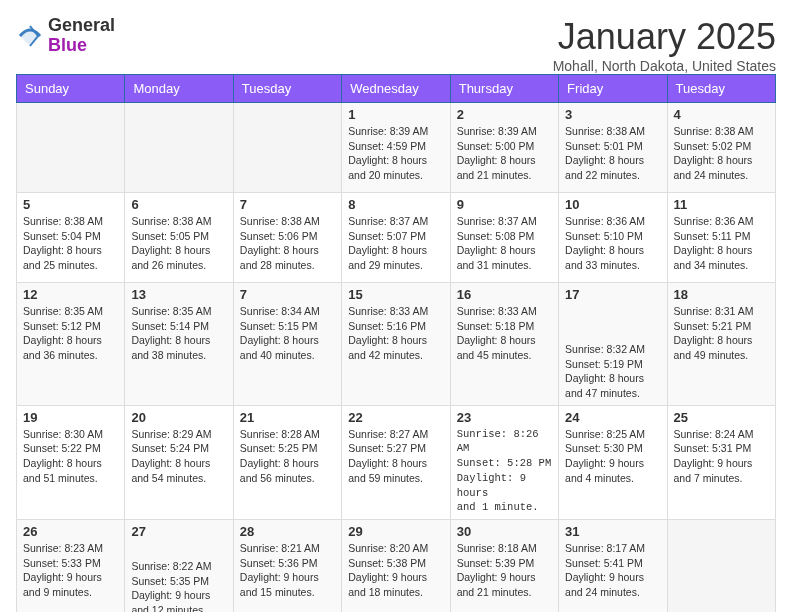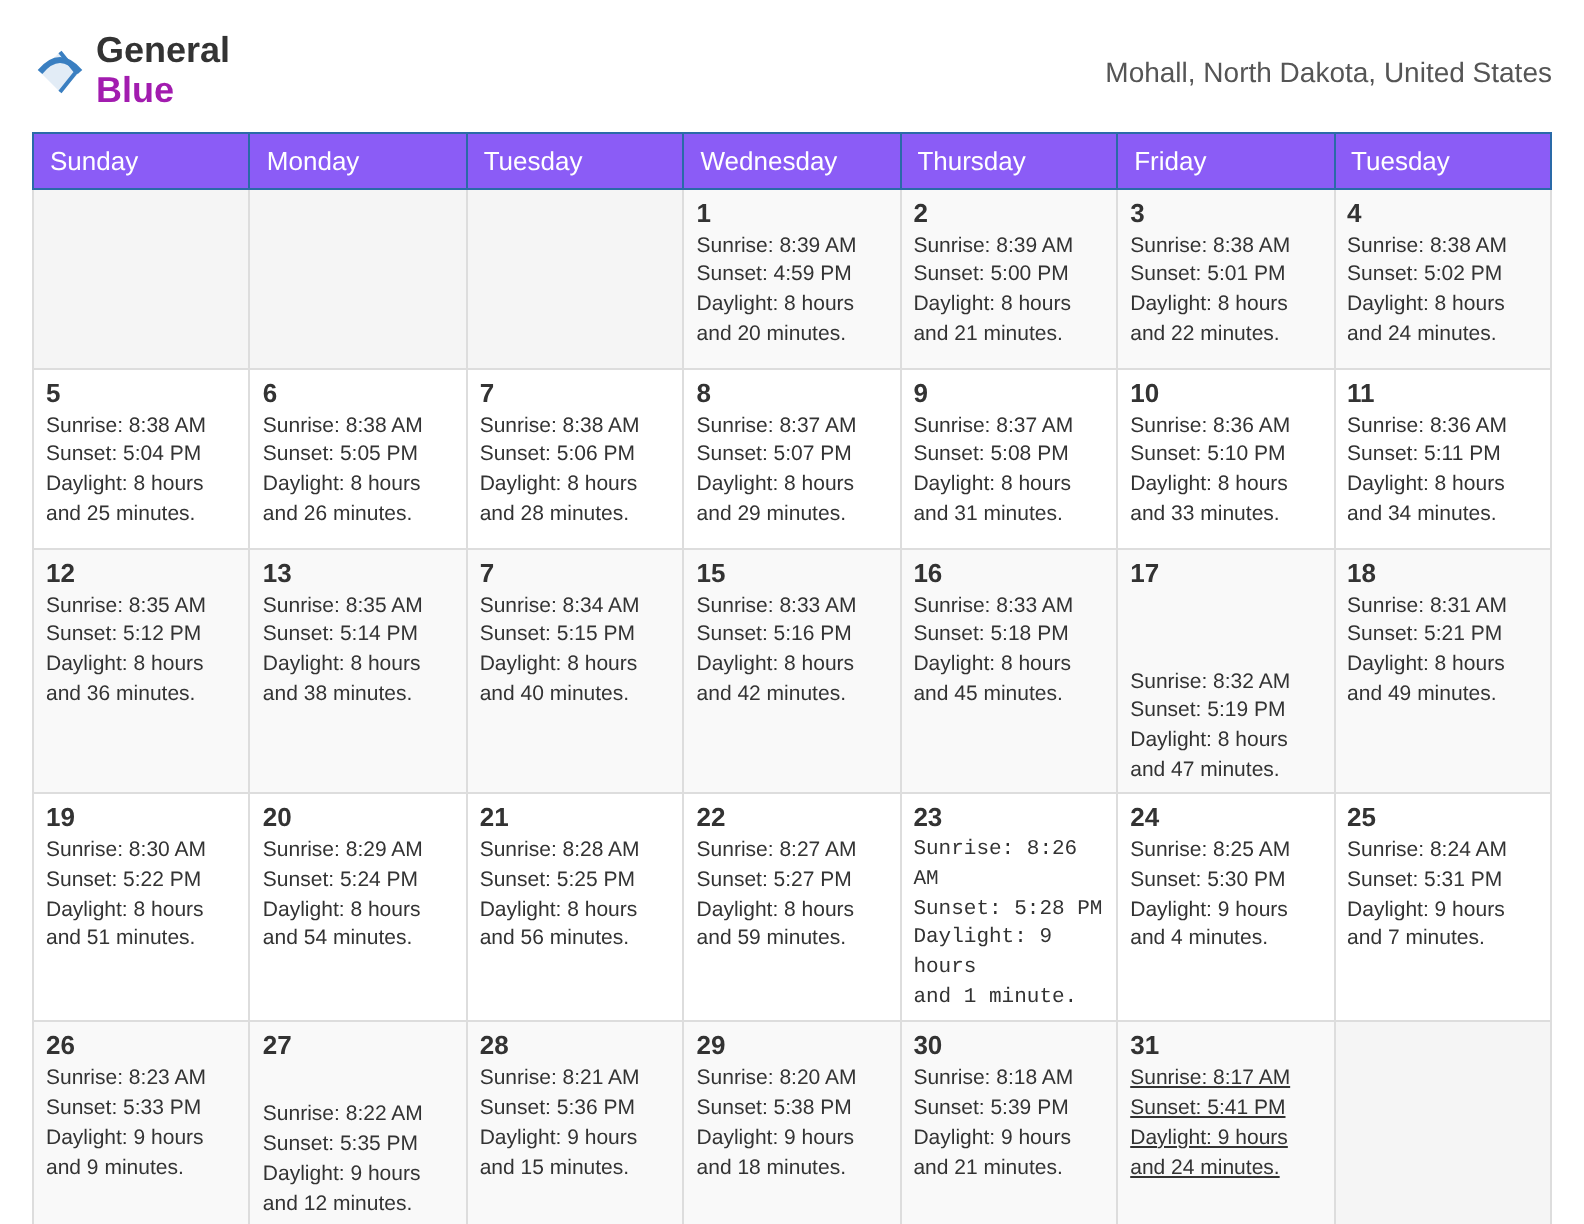--- a/index.html
+++ b/index.html
@@ -5,23 +5,22 @@
     * { box-sizing: border-box; margin: 0; padding: 0; }
     body {
       font-family: Arial, sans-serif;
       background: #fff;
       width: 792px;
       min-height: 612px;
       padding: 16px;
     }
     .header {
       display: flex;
-      align-items: center;
+      align-items: flex-start;
       justify-content: space-between;
-      margin-bottom: 10px;
     }
     .logo {
       display: flex;
       align-items: center;
     }
     .logo-text {
       display: flex;
       flex-direction: column;
       line-height: 1.1;
     }
@@ -107,20 +106,21 @@
       <polygon points="14,4 24,14 14,24 4,14" fill="#3a7fc1" opacity="0.15"></polygon>
       <path d="M4 14 Q14 2 24 14" fill="none" stroke="#3a7fc1" stroke-width="3"></path>
       <path d="M14 4 L22 14 L14 24" fill="none" stroke="#3a7fc1" stroke-width="2"></path>
     </svg>
     <div class="logo-text">
       <span class="logo-general">General</span>
       <span class="logo-blue">Blue</span>
     </div>
   </div>
   <div class="title-area">
+    <div class="month-title">January 2025</div>
     <div class="location">Mohall, North Dakota, United States</div>
   </div>
 </div>
 
 <table class="calendar">
   <thead>
     <tr>
     <th>Sunday</th>
         <th>Monday</th>
         <th>Tuesday</th>
@@ -348,21 +348,21 @@
         </td>
         <td>
           <span class="day-number">30</span>
           <div class="day-info" style="white-space: pre-line;">Sunrise: 8:18 AM
 Sunset: 5:39 PM
 Daylight: 9 hours
 and 21 minutes.</div>
         </td>
         <td>
           <span class="day-number">31</span>
-          <div class="day-info" style="white-space: pre-line; text-decoration: underline;">Sunrise: 8:17 AM
+          <div class="day-info" style="white-space: pre-line;">Sunrise: 8:17 AM
 Sunset: 5:41 PM
 Daylight: 9 hours
 and 24 minutes.</div>
         </td>
         <td class="empty-cell"></td>
       </tr>
     </tbody>
 </table>
 
 </body></html>

